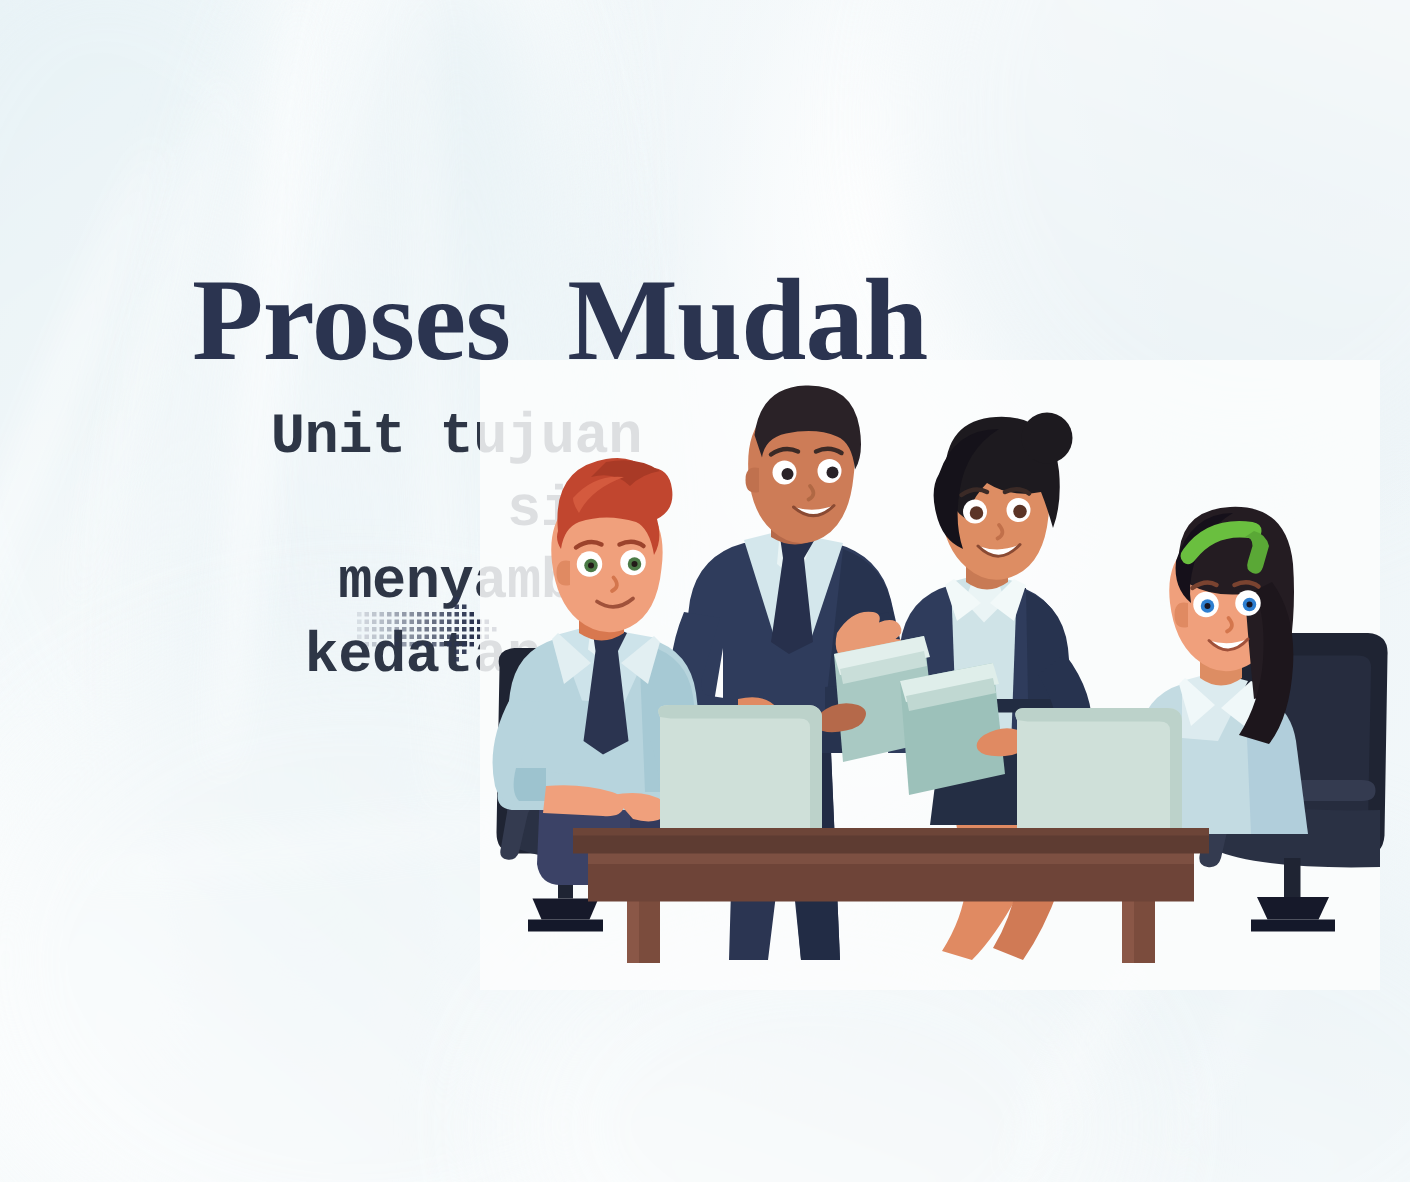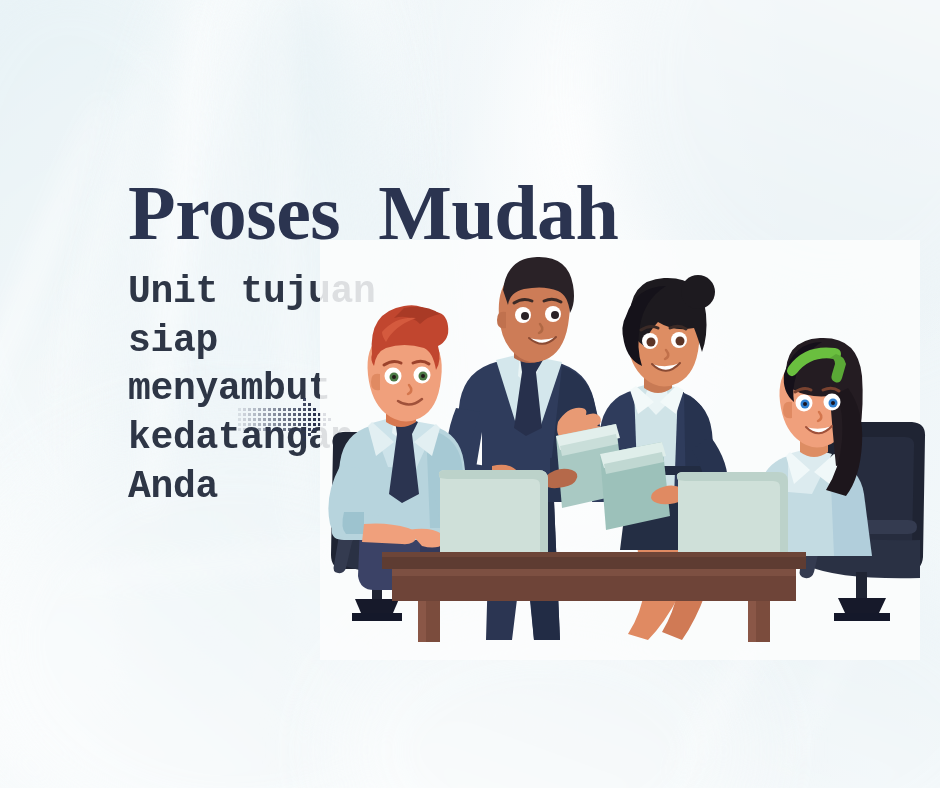--- a/index.html
+++ b/index.html
@@ -10,20 +10,21 @@
   }
   #slide {
     position:relative;
     width:940px; height:788px;
     overflow:hidden;
     background:
       radial-gradient(ellipse 300px 600px at 62% 18%, rgba(255,255,255,0.95), rgba(255,255,255,0) 70%),
       radial-gradient(ellipse 420px 500px at 10% 78%, rgba(255,255,255,0.85), rgba(255,255,255,0) 72%),
       radial-gradient(ellipse 520px 420px at 88% 8%, rgba(228,239,243,0.9), rgba(255,255,255,0) 70%),
       linear-gradient(115deg, #eef5f8 0%, #f6fafb 22%, #e9f2f6 40%, #f8fbfc 58%, #edf4f7 74%, #f4f9fb 100%);
+    text-align: right;
   }
   
   .marble { position:absolute; inset:0; pointer-events:none; }
   .swirl {
     position:absolute;
     border-radius:50%;
     filter:blur(34px);
     opacity:.55;
   }
   .s1 { left:-90px;  top:-60px;  width:420px; height:700px; background:linear-gradient(160deg,#dfeef3,#ffffff); transform:rotate(-14deg); }

